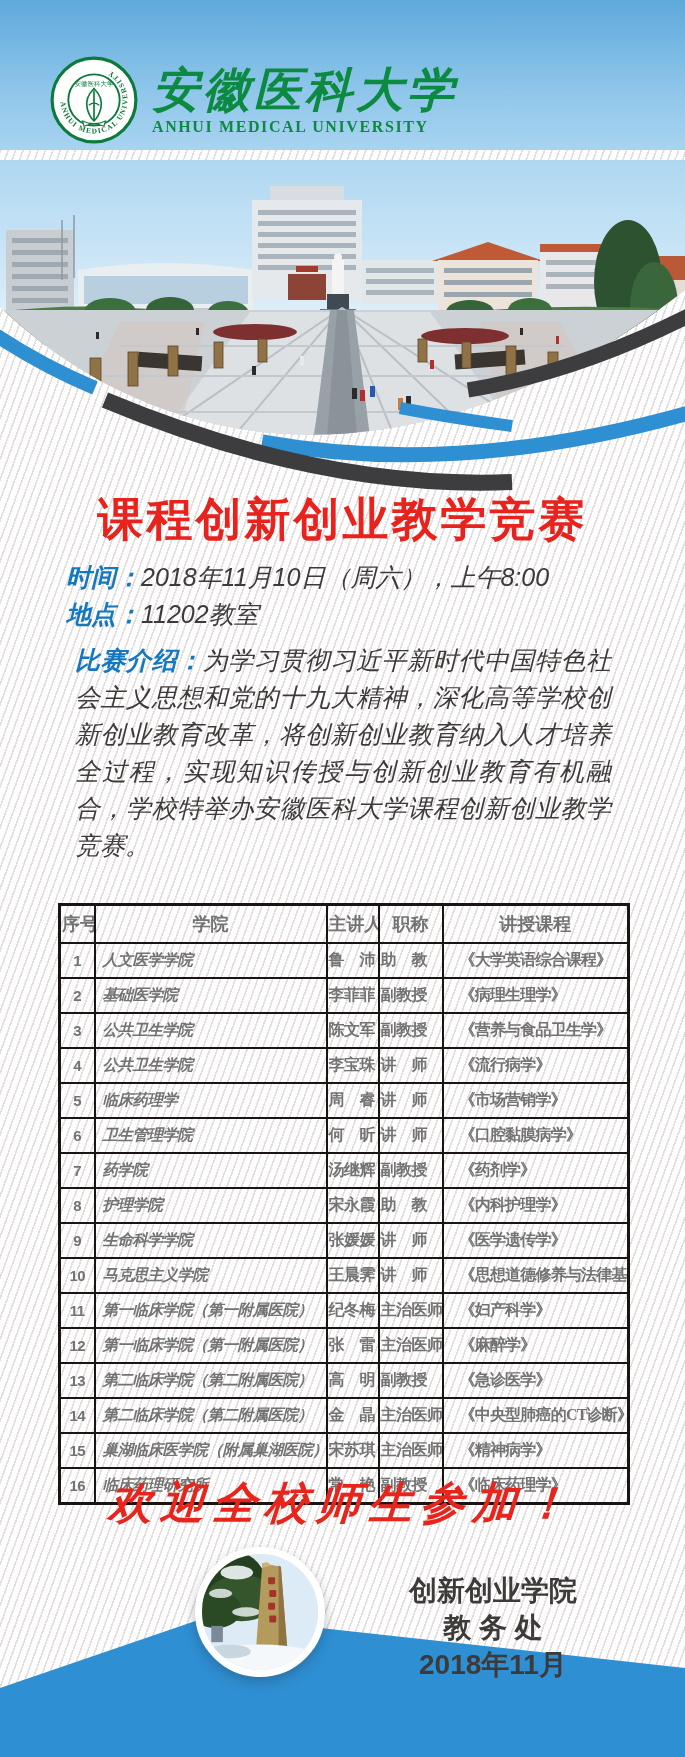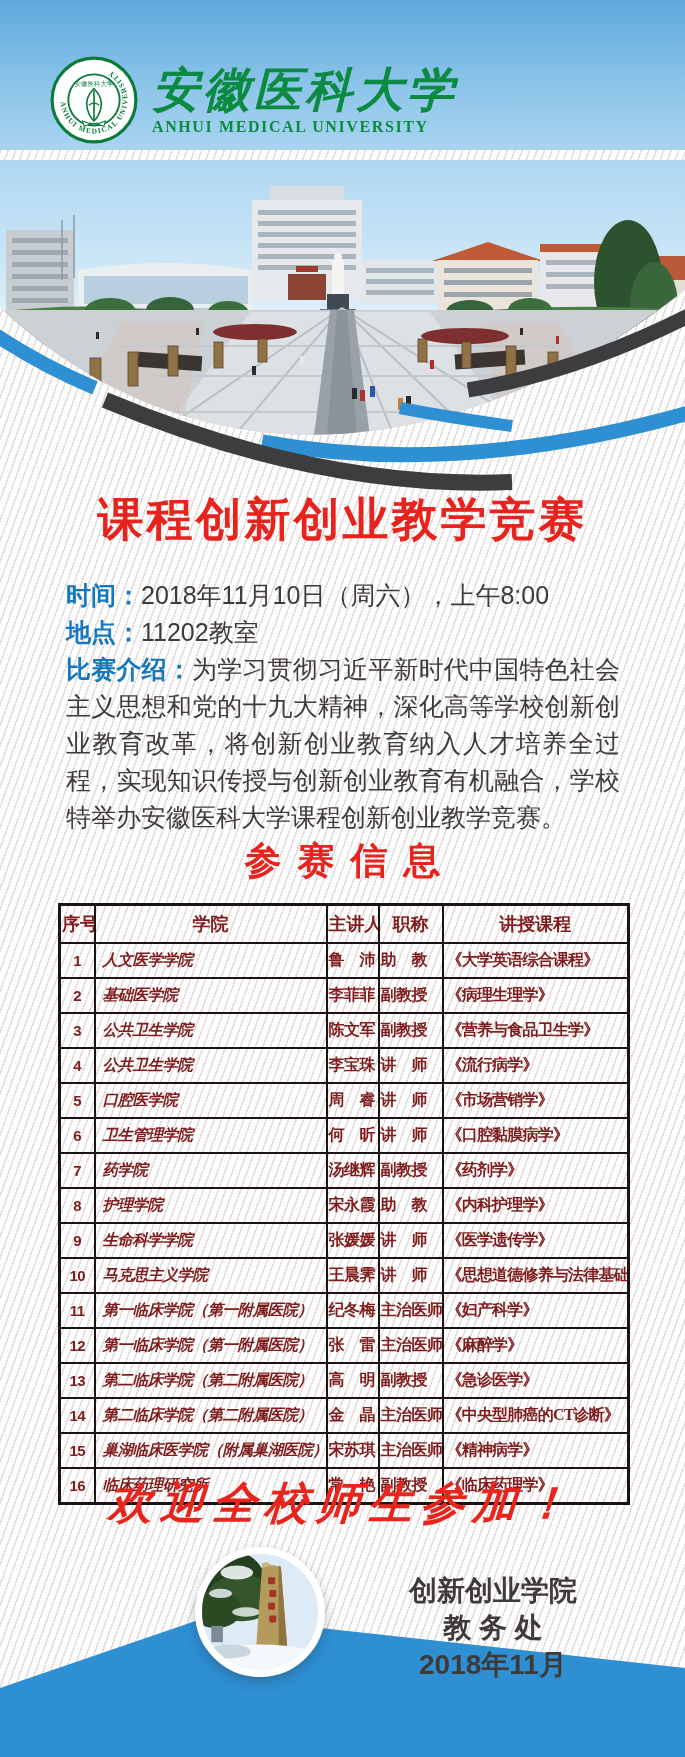--- a/index.html
+++ b/index.html
@@ -34,51 +34,51 @@
       #fefefe;
   }
   
   .photo-svg{position:absolute;top:160px;left:0;width:685px;height:340px;}
   
   .main-title{
     position:absolute;top:489px;left:0;width:685px;text-align:center;
     font-size:46px;font-weight:bold;color:#e8231d;letter-spacing:3px;white-space:nowrap;
   }
   
-  .info{position:absolute;top:577px;left:66px;width:554px;color:#3e3a39;
-    font-size:25px;line-height:37px;}
+  .info{position:absolute;top:559px;left:66px;width:554px;color:#3e3a39;
+    font-size:25px;line-height:37px;font-style:italic;}
   .info .lbl{color:#1478c0;font-weight:bold;}
-  .info p{margin:0;text-align:justify;}
+  .info p{margin:9px;text-align:justify;}
   .info .row{white-space:nowrap;}
   
   .section-title{
     position:absolute;top:836px;left:0;width:685px;text-align:center;
     font-size:37px;font-weight:bold;color:#e8231d;letter-spacing:16px;text-indent:16px;
     white-space:nowrap;
   }
   
   .tbl{
     position:absolute;top:903px;left:58px;width:569px;
     border-collapse:collapse;table-layout:fixed;
     font-family:"Liberation Serif","DejaVu Serif",serif;
-    color:#7f1d1d;
+    color:#737373;
   }
   .tbl col.c0{width:35px;} .tbl col.c1{width:232px;} .tbl col.c2{width:52px;}
   .tbl col.c3{width:64px;} .tbl col.c4{width:186px;}
   .tbl th,.tbl td{
     border:2px solid #1a1512;background:transparent;
     font-weight:bold;overflow:hidden;white-space:nowrap;
   }
   .tbl{border:3px solid #1a1512;}
   .tbl th{height:34px;font-size:18px;text-align:center;letter-spacing:0;}
   .tbl td{height:31px;font-size:16px;letter-spacing:-0.5px;}
   .tbl td:nth-child(1){text-align:center;font-family:"Liberation Sans",sans-serif;font-size:15px;}
   .tbl td:nth-child(2){text-align:left;padding-left:7px;font-size:15.5px;font-style:italic;}
   .tbl td:nth-child(3),.tbl td:nth-child(4){}
-  .tbl td:nth-child(5){text-align:left;padding-left:3px;letter-spacing:-0.8px;}
+  .tbl td:nth-child(5){text-align:left;padding-left:16px;letter-spacing:-0.8px;}
   
   .welcome{
     position:absolute;top:1474px;left:0;width:685px;text-align:center;
     font-family:"Liberation Serif","DejaVu Serif",serif;font-style:italic;font-weight:bold;
     font-size:44px;color:#e8251d;letter-spacing:8px;transform:skewX(-4deg);white-space:nowrap;
   }
   
   .wedge{
     position:absolute;top:1600px;left:0;width:685px;height:157px;background:#2e8fd3;
     clip-path:polygon(0 88px,210px 16px,685px 68px,685px 157px,0 157px);
@@ -257,21 +257,20 @@
   </svg>
 
   <div class="main-title">课程创新创业教学竞赛</div>
 
   <div class="info">
     <div class="row"><span class="lbl">时间：</span><span>2018年11月10日（周六），上午8:00</span></div>
     <div class="row"><span class="lbl">地点：</span><span>11202教室</span></div>
     <p><span class="lbl">比赛介绍：</span><span>为学习贯彻习近平新时代中国特色社会主义思想和党的十九大精神，深化高等学校创新创业教育改革，将创新创业教育纳入人才培养全过程，实现知识传授与创新创业教育有机融合，学校特举办安徽医科大学课程创新创业教学竞赛。</span></p>
   </div>
 
-  <div class="section-title">参赛信息</div>
 
   <table class="tbl">
     <colgroup>
         <col class="c0">
         <col class="c1">
         <col class="c2">
         <col class="c3">
         <col class="c4">
       </colgroup>
     <thead>
@@ -308,21 +307,21 @@
       </tr>
         <tr>
         <td>4</td>
         <td>公共卫生学院</td>
         <td>李宝珠</td>
         <td>讲　师</td>
         <td>《流行病学》</td>
       </tr>
         <tr>
         <td>5</td>
-        <td>口腔医学院</td>
+        <td>临床药理学</td>
         <td>周　睿</td>
         <td>讲　师</td>
         <td>《市场营销学》</td>
       </tr>
         <tr>
         <td>6</td>
         <td>卫生管理学院</td>
         <td>何　昕</td>
         <td>讲　师</td>
         <td>《口腔黏膜病学》</td>

